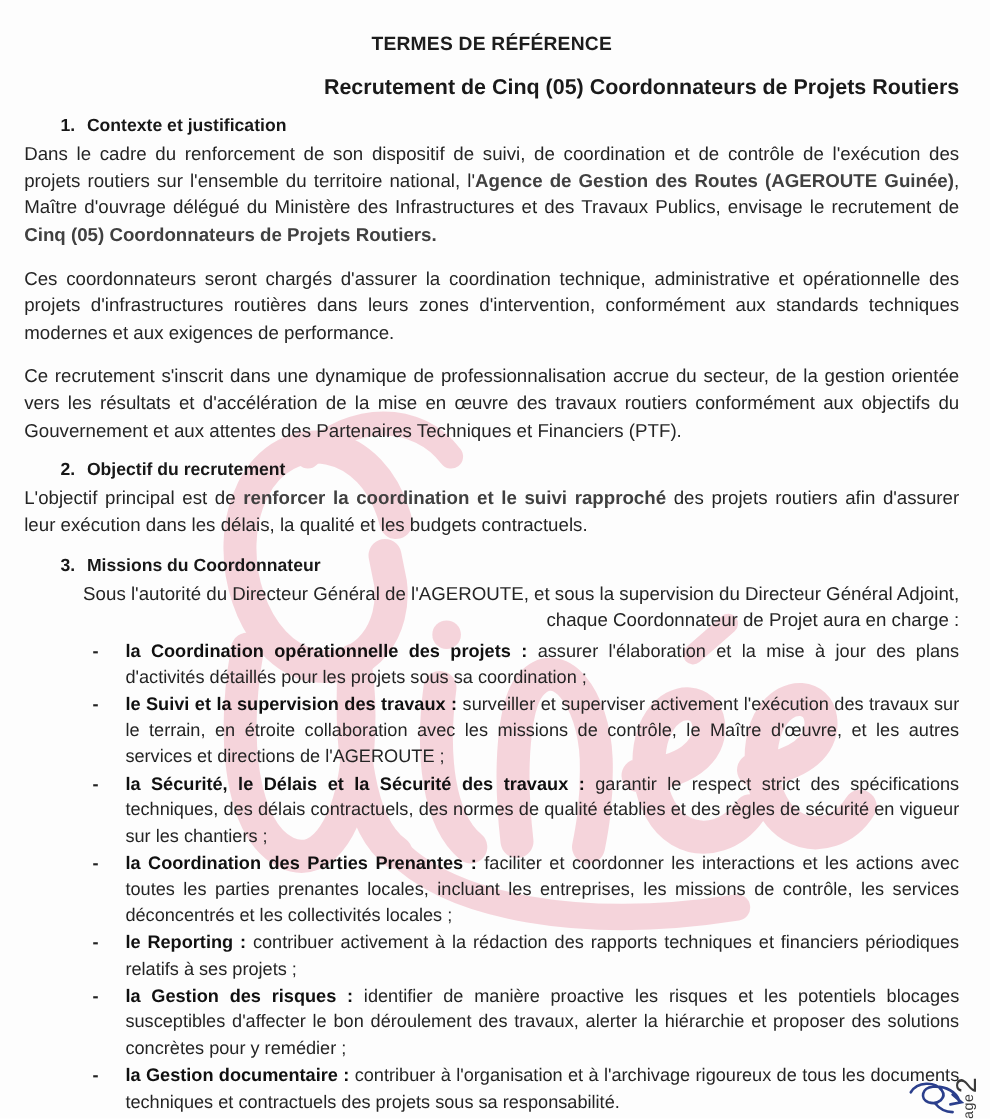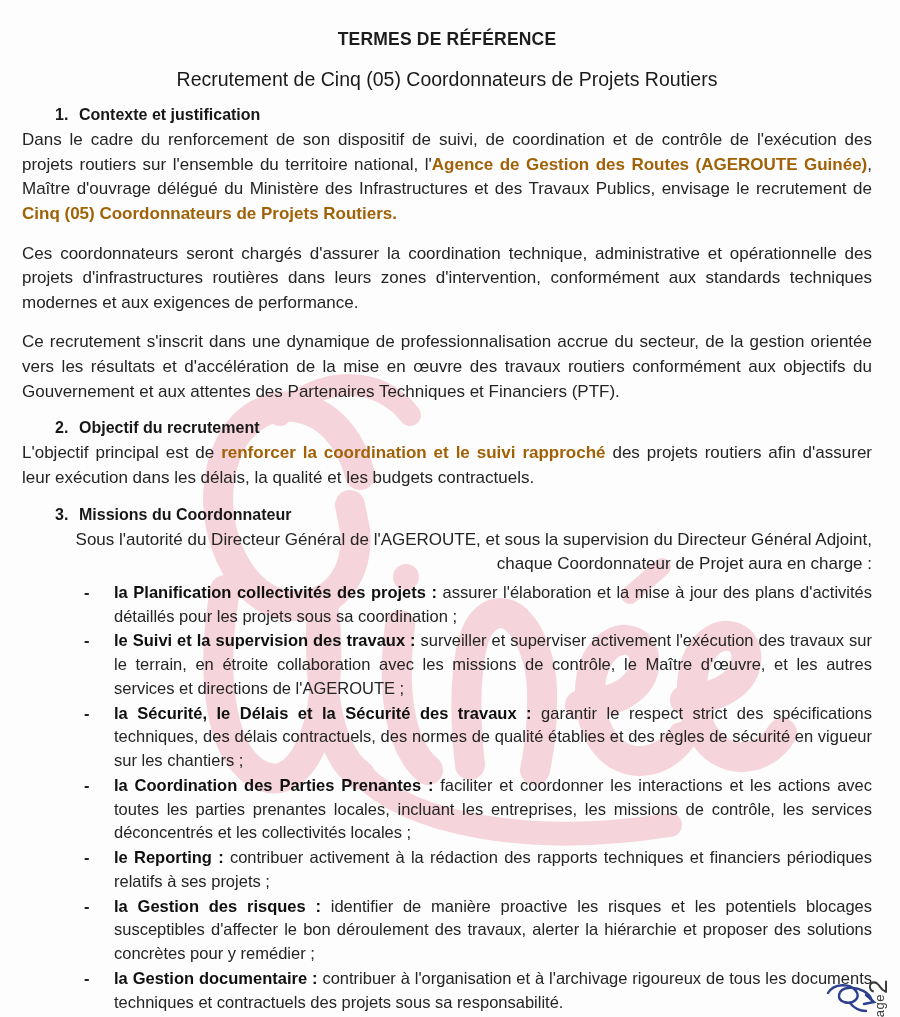--- a/index.html
+++ b/index.html
@@ -42,23 +42,23 @@
 
   .doc-title {
     text-align: center;
     font-size: 17.5px;
     font-weight: bold;
     letter-spacing: 0.2px;
     margin: 29px 0 0 0;
     color: #1d1d1d;
   }
   .doc-subtitle {
-    text-align: center;
+    text-align: right;
     font-size: 19.5px;
-    font-weight: normal;
+    font-weight: bold;
     margin: 18px 0 0 0;
     color: #1a1a1a;
   }
 
   .section-heading {
     font-size: 16px;
     font-weight: bold;
     margin: 15px 0 4px 0;
     padding-left: 33px;
     color: #171717;
@@ -72,21 +72,21 @@
     font-size: 17px;
     line-height: 1.45;
     margin: 0 0 0 0;
     text-align: justify;
     color: #242424;
     font-weight: 350;
   }
   p.body.gap { margin-top: 15px; }
   p.body.nojust { text-align: right; }
 
-  b, strong { font-weight: bold; color: #a16207; }
+  b, strong { font-weight: bold; color: #404040; }
 
   ul.missions {
     list-style: none;
     margin: 4px 0 0 0;
     padding: 0 0 0 56px;
   }
   ul.missions li {
     position: relative;
     font-size: 16.5px;
     line-height: 1.44;
@@ -177,21 +177,21 @@
         <p class="body"><span>Dans le cadre du renforcement de son dispositif de suivi, de coordination et de contrôle de l'exécution des projets routiers sur l'ensemble du territoire national, l'</span><b>Agence de Gestion des Routes (AGEROUTE Guinée)</b><span>, Maître d'ouvrage délégué du Ministère des Infrastructures et des Travaux Publics, envisage le recrutement de </span><b>Cinq (05) Coordonnateurs de Projets Routiers.</b></p>
         <p class="body gap"><span>Ces coordonnateurs seront chargés d'assurer la coordination technique, administrative et opérationnelle des projets d'infrastructures routières dans leurs zones d'intervention, conformément aux standards techniques modernes et aux exigences de performance.</span></p>
         <p class="body gap"><span>Ce recrutement s'inscrit dans une dynamique de professionnalisation accrue du secteur, de la gestion orientée vers les résultats et d'accélération de la mise en œuvre des travaux routiers conformément aux objectifs du Gouvernement et aux attentes des Partenaires Techniques et Financiers (PTF).</span></p>
         <div class="section-heading"><span class="num">2.</span><span>Objectif du recrutement</span></div>
         <p class="body"><span>L'objectif principal est de </span><b>renforcer la coordination et le suivi rapproché</b><span> des projets routiers afin d'assurer leur exécution dans les délais, la qualité et les budgets contractuels.</span></p>
         <div class="section-heading"><span class="num">3.</span><span>Missions du Coordonnateur</span></div>
         <p class="body nojust"><span>Sous l'autorité du Directeur Général de l'AGEROUTE, et sous la supervision du Directeur Général Adjoint, chaque Coordonnateur de Projet aura en charge :</span></p>
       </div>
 
     <ul class="missions" id="missions-host">
-        <li><span class="dash">-</span><span class="lead">la Planification collectivités des projets :</span><span> assurer l'élaboration et la mise à jour des plans d'activités détaillés pour les projets sous sa coordination ;</span></li>
+        <li><span class="dash">-</span><span class="lead">la Coordination opérationnelle des projets :</span><span> assurer l'élaboration et la mise à jour des plans d'activités détaillés pour les projets sous sa coordination ;</span></li>
         <li><span class="dash">-</span><span class="lead">le Suivi et la supervision des travaux :</span><span> surveiller et superviser activement l'exécution des travaux sur le terrain, en étroite collaboration avec les missions de contrôle, le Maître d'œuvre, et les autres services et directions de l'AGEROUTE ;</span></li>
         <li><span class="dash">-</span><span class="lead">la Sécurité, le Délais et la Sécurité des travaux :</span><span> garantir le respect strict des spécifications techniques, des délais contractuels, des normes de qualité établies et des règles de sécurité en vigueur sur les chantiers ;</span></li>
         <li><span class="dash">-</span><span class="lead">la Coordination des Parties Prenantes :</span><span> faciliter et coordonner les interactions et les actions avec toutes les parties prenantes locales, incluant les entreprises, les missions de contrôle, les services déconcentrés et les collectivités locales ;</span></li>
         <li><span class="dash">-</span><span class="lead">le Reporting :</span><span> contribuer activement à la rédaction des rapports techniques et financiers périodiques relatifs à ses projets ;</span></li>
         <li><span class="dash">-</span><span class="lead">la Gestion des risques :</span><span> identifier de manière proactive les risques et les potentiels blocages susceptibles d'affecter le bon déroulement des travaux, alerter la hiérarchie et proposer des solutions concrètes pour y remédier ;</span></li>
         <li><span class="dash">-</span><span class="lead">la Gestion documentaire :</span><span> contribuer à l'organisation et à l'archivage rigoureux de tous les documents techniques et contractuels des projets sous sa responsabilité.</span></li>
       </ul>
 
   </div>
 

